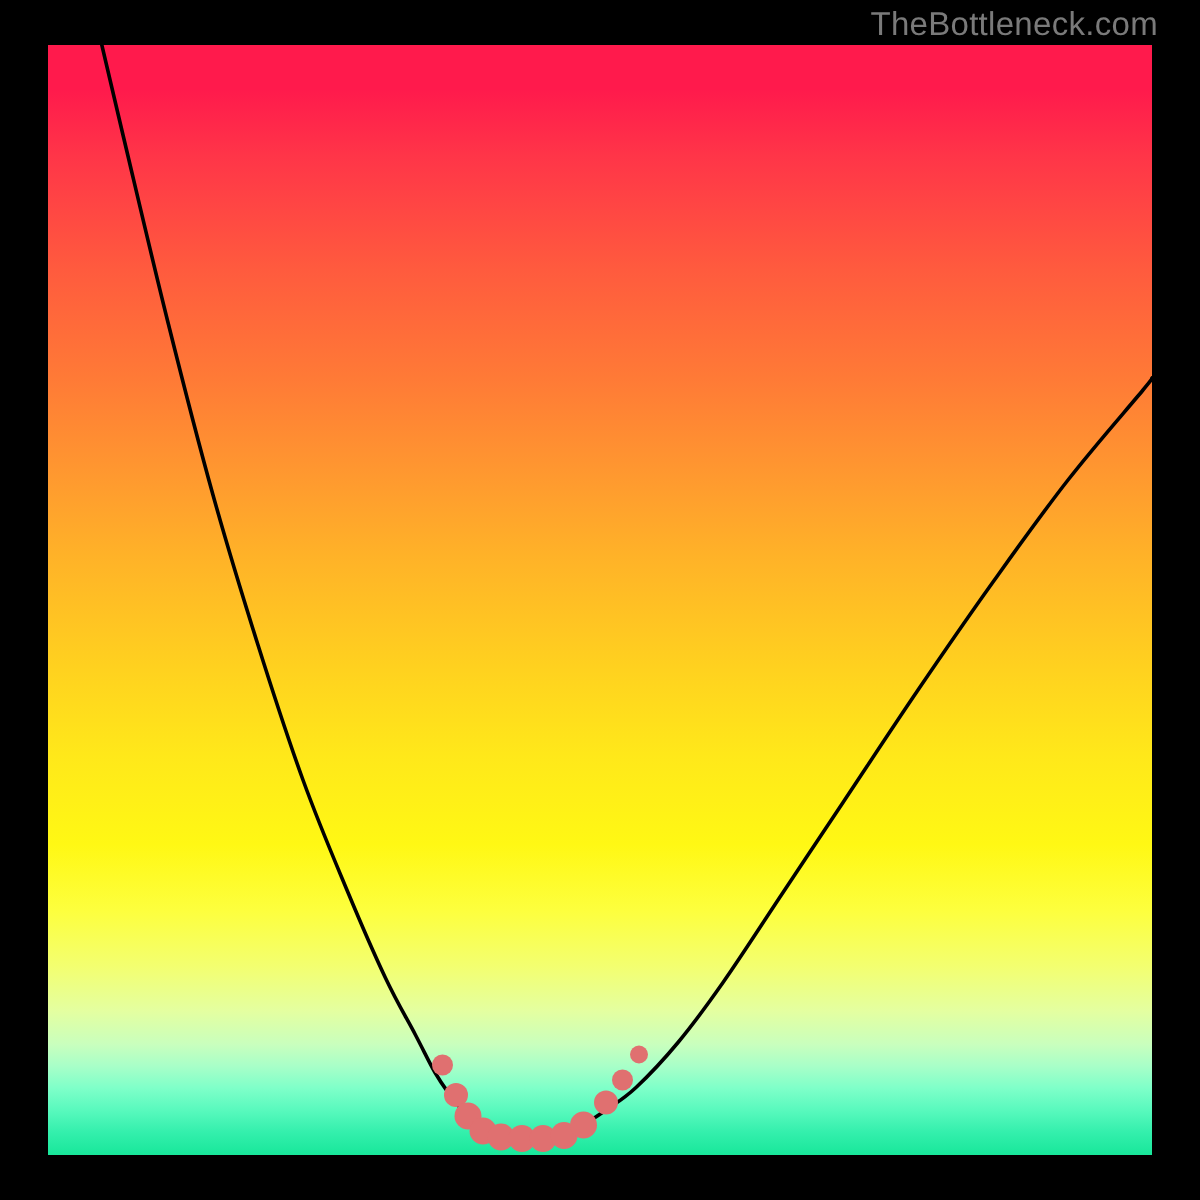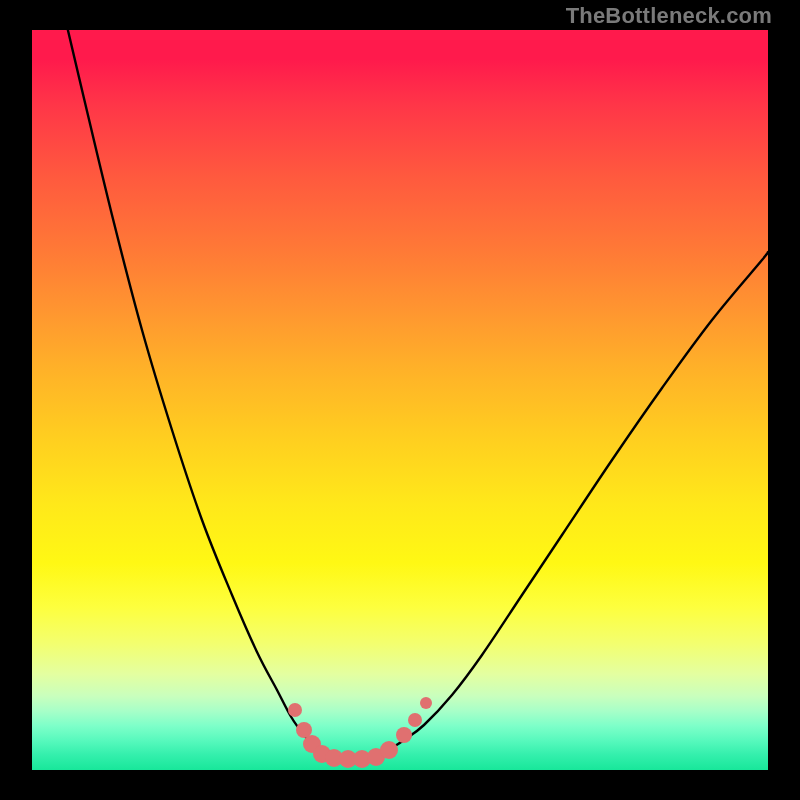--- a/index.html
+++ b/index.html
@@ -54,21 +54,21 @@
     top: 0;
     width: 736px;
     height: 740px;
   }
   .watermark {
     position: absolute;
     top: 3px;
     right: 28px;
     color: #7a7a7a;
     font-size: 22px;
-    font-weight: 700;
+    font-weight: 400;
     letter-spacing: 0.2px;
     font-family: Arial, Helvetica, sans-serif;
   }
 </style>
 </head>
 <body>
 
 <div class="frame">
   <div class="gradient"></div>
   <svg class="curve-svg" viewBox="0 0 736 740">

